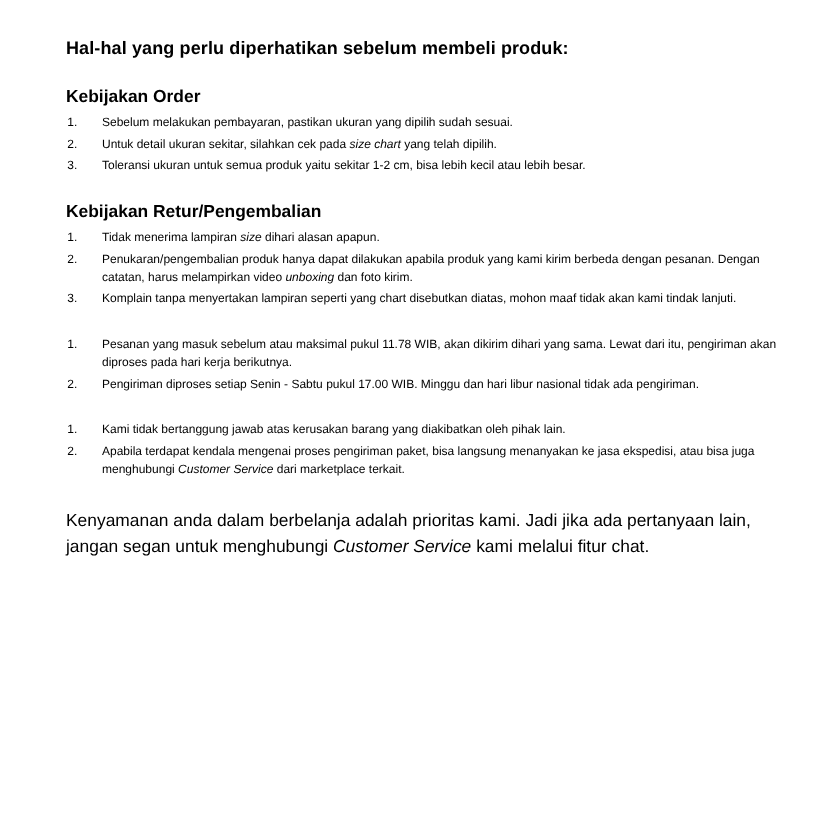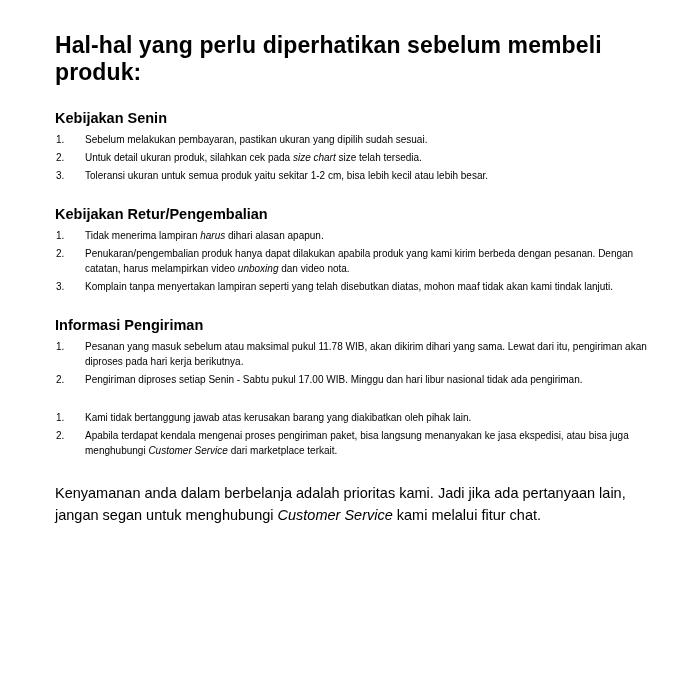--- a/index.html
+++ b/index.html
@@ -10,21 +10,21 @@
     color:#000;
   }
   .page {
     width:700px; height:700px;
     padding:32px 52px 28px 55px;
     display:flex; flex-direction:column;
     overflow:hidden;
     background:#fff;
   }
   .doc-title {
-    font-size:23px;
+    font-size:15px;
     font-weight:bold;
     letter-spacing:0.1px;
     margin-bottom:24px;
   }
   .section { margin-bottom:23px; }
   .section-heading {
     font-size:14.5px;
     font-weight:bold;
     margin-bottom:6px;
   }
@@ -51,37 +51,36 @@
 </style>
 </head>
 <body>
 
 <div class="page">
 
   <h1 class="doc-title">Hal-hal yang perlu diperhatikan sebelum membeli produk:</h1>
 
   <div id="sections">
       <div class="section">
-        <div class="section-heading">Kebijakan Senin</div>
+        <div class="section-heading">Kebijakan Order</div>
         <ol class="item-list">
           <li class="item"><span>Sebelum melakukan pembayaran, pastikan ukuran yang dipilih sudah sesuai.</span></li>
-          <li class="item"><span>Untuk detail ukuran produk, silahkan cek pada </span><em>size chart</em><span> size telah tersedia.</span></li>
+          <li class="item"><span>Untuk detail ukuran sekitar, silahkan cek pada </span><em>size chart</em><span> yang telah dipilih.</span></li>
           <li class="item"><span>Toleransi ukuran untuk semua produk yaitu sekitar 1-2 cm, bisa lebih kecil atau lebih besar.</span></li>
         </ol>
       </div>
       <div class="section">
         <div class="section-heading">Kebijakan Retur/Pengembalian</div>
         <ol class="item-list">
-          <li class="item"><span>Tidak menerima lampiran </span><em>harus</em><span> dihari alasan apapun.</span></li>
-          <li class="item"><span>Penukaran/pengembalian produk hanya dapat dilakukan apabila produk yang kami kirim berbeda dengan pesanan. Dengan catatan, harus melampirkan video </span><em>unboxing</em><span> dan video nota.</span></li>
-          <li class="item"><span>Komplain tanpa menyertakan lampiran seperti yang telah disebutkan diatas, mohon maaf tidak akan kami tindak lanjuti.</span></li>
+          <li class="item"><span>Tidak menerima lampiran </span><em>size</em><span> dihari alasan apapun.</span></li>
+          <li class="item"><span>Penukaran/pengembalian produk hanya dapat dilakukan apabila produk yang kami kirim berbeda dengan pesanan. Dengan catatan, harus melampirkan video </span><em>unboxing</em><span> dan foto kirim.</span></li>
+          <li class="item"><span>Komplain tanpa menyertakan lampiran seperti yang chart disebutkan diatas, mohon maaf tidak akan kami tindak lanjuti.</span></li>
         </ol>
       </div>
       <div class="section">
-        <div class="section-heading">Informasi Pengiriman</div>
         <ol class="item-list">
           <li class="item"><span>Pesanan yang masuk sebelum atau maksimal pukul 11.78 WIB, akan dikirim dihari yang sama. Lewat dari itu, pengiriman akan diproses pada hari kerja berikutnya.</span></li>
           <li class="item"><span>Pengiriman diproses setiap Senin - Sabtu pukul 17.00 WIB. Minggu dan hari libur nasional tidak ada pengiriman.</span></li>
         </ol>
       </div>
       <div class="section">
         <ol class="item-list">
           <li class="item"><span>Kami tidak bertanggung jawab atas kerusakan barang yang diakibatkan oleh pihak lain.</span></li>
           <li class="item"><span>Apabila terdapat kendala mengenai proses pengiriman paket, bisa langsung menanyakan ke jasa ekspedisi, atau bisa juga menghubungi </span><em>Customer Service</em><span> dari marketplace terkait.</span></li>
         </ol>

